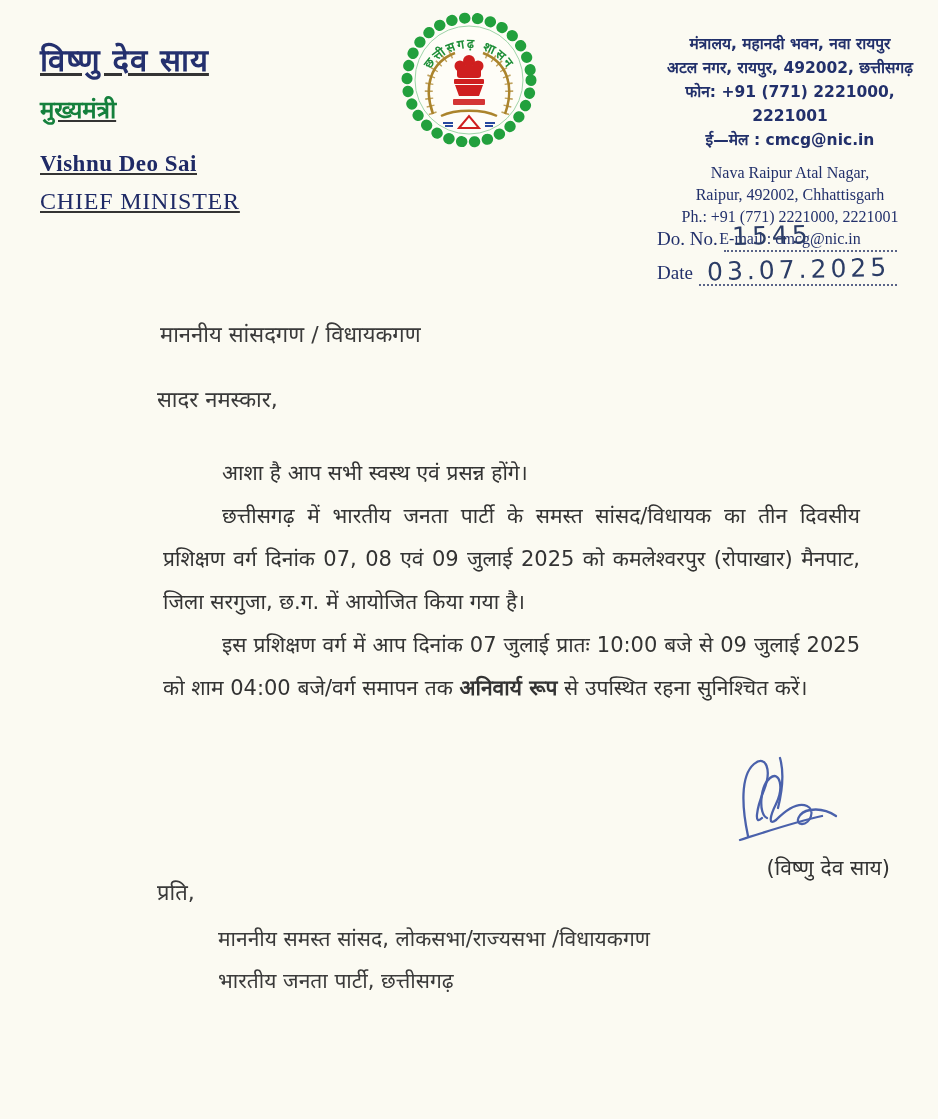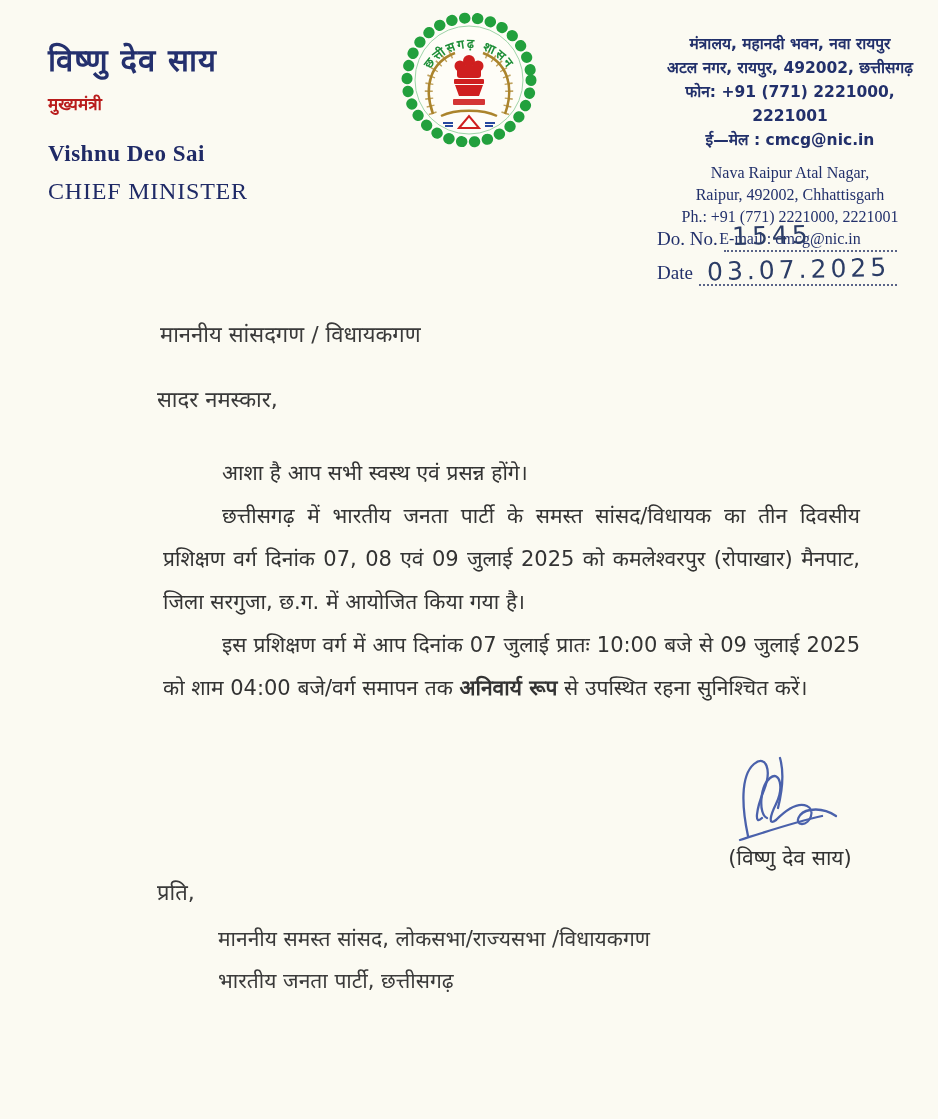--- a/index.html
+++ b/index.html
@@ -9,23 +9,23 @@
     position: relative;
     width: 938px;
     height: 1119px;
     margin: 0 auto;
     background: #fbfaf2;
     overflow: hidden;
     color: #343434;
   }
 
   
-  .hdr-left { position: absolute; left: 48px; top: 38px; }
+  .hdr-left { position: absolute; left: 40px; top: 38px; text-decoration: underline; }
   .name-hi   { font-size: 31px; font-weight: bold; color: #24306e; letter-spacing: 1px; }
-  .title-hi  { font-size: 17px; font-weight: bold; color: #b91c1c; margin-top: 12px; }
+  .title-hi  { font-size: 24px; font-weight: bold; color: #15803d; margin-top: 12px; }
   .name-en   { font-family: "Liberation Serif", serif; font-size: 23px; font-weight: bold; color: #1f2a66; margin-top: 26px; letter-spacing: .5px; }
   .title-en  { font-family: "Liberation Serif", serif; font-size: 24px; color: #1f2a66; margin-top: 11px; letter-spacing: .8px; }
 
   
   .emblem { position: absolute; left: 393px; top: 6px; width: 152px; height: 152px; }
 
   
   .hdr-right { position: absolute; left: 655px; top: 32px; width: 270px; text-align: center; }
   .addr-hi div { font-size: 15.5px; font-weight: bold; color: #22306b; line-height: 24px; }
   .addr-en { margin-top: 10px; }
@@ -43,21 +43,21 @@
   .greeting   { position: absolute; left: 157px; top: 383px; font-size: 22px; color: #3a3a3a; }
 
   .body-text { position: absolute; left: 163px; top: 452px; width: 697px; font-size: 21px; line-height: 43px; color: #333; }
   .para { text-align: justify; text-indent: 59px; }
   .para.first { text-align: left; }
   .bold { font-weight: bold; }
 
   
   .sig-wrap { position: absolute; left: 690px; top: 748px; width: 200px; text-align: center; }
   .sig-scribble { display: block; margin: 0 auto; }
-  .sig-name { font-size: 21px; color: #333; margin-top: 0; white-space: nowrap; }
+  .sig-name { font-size: 21px; color: #333; margin-top: 10px; white-space: nowrap; text-align: right; }
 
   
   .copy-label { position: absolute; left: 157px; top: 876px; font-size: 22px; color: #3a3a3a; }
   .copy-lines { position: absolute; left: 218px; top: 918px; font-size: 21px; line-height: 42px; color: #3a3a3a; }
 </style>
 </head>
 <body>
 
 <div class="page">
 

